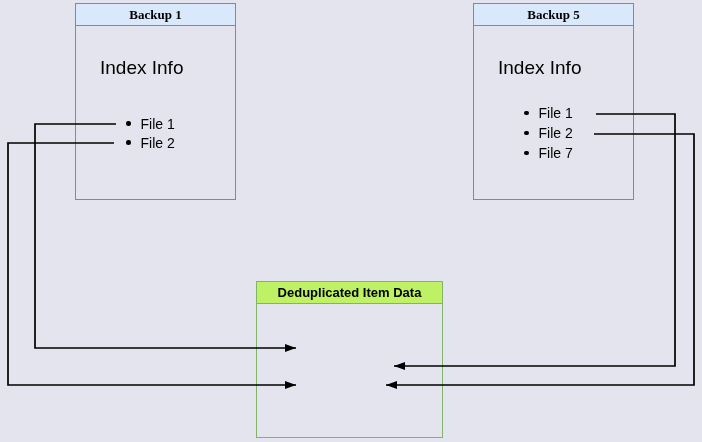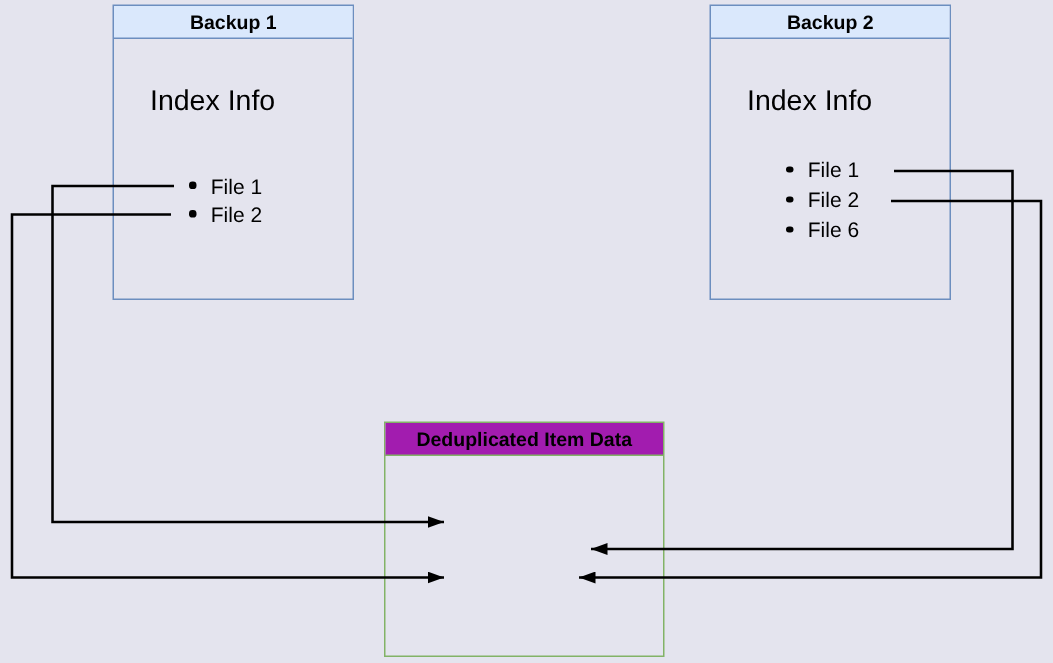--- a/index.html
+++ b/index.html
@@ -27,22 +27,22 @@
   .box-header {
     box-sizing: border-box;
     height: 22px;
     display: flex;
     align-items: center;
     justify-content: center;
     font-weight: bold;
     font-size: 13px;
     white-space: nowrap;
   }
-  .blue .box-header { background: #dae8fc; border-bottom: 1.5px solid #6c8ebf; }
-  .green .box-header { background: #a21caf; border-bottom: 1.5px solid #82b366; }
+  .blue .box-header { background: #dae8fc; border-bottom: 1.5px solid #6c8ebf; font-family: Liberation Serif, serif; }
+  .green .box-header { background: #bef264; border-bottom: 1.5px solid #82b366; }
   .box-body { position: relative; width: 100%; height: calc(100% - 22px); }
   .index-label {
     position: absolute;
     left: 24px;
     top: 33px;
     font-size: 19px;
     line-height: 18px;
     white-space: nowrap;
   }
   .file-list { position: absolute; }
@@ -96,36 +96,36 @@
           <div class="file-row">
             <span class="dot"></span>
             <span class="file-label">File 2</span>
           </div>
         </div>
     </div>
   </div>
 
   <div class="box blue" style="left:473px; top:3px; width:161px; height:197px">
     <div class="box-header">
-      <span>Backup 2</span>
+      <span>Backup 5</span>
     </div>
     <div class="box-body">
       <div class="index-label">Index Info</div>
       <div class="file-list" style="left:50px; top:77px; --rh:20px">
           <div class="file-row">
             <span class="dot"></span>
             <span class="file-label">File 1</span>
           </div>
           <div class="file-row">
             <span class="dot"></span>
             <span class="file-label">File 2</span>
           </div>
           <div class="file-row">
             <span class="dot"></span>
-            <span class="file-label">File 6</span>
+            <span class="file-label">File 7</span>
           </div>
         </div>
     </div>
   </div>
 
   <div class="box green" style="left:256px; top:281px; width:187px; height:157px">
     <div class="box-header">
       <span>Deduplicated Item Data</span>
     </div>
   </div>

